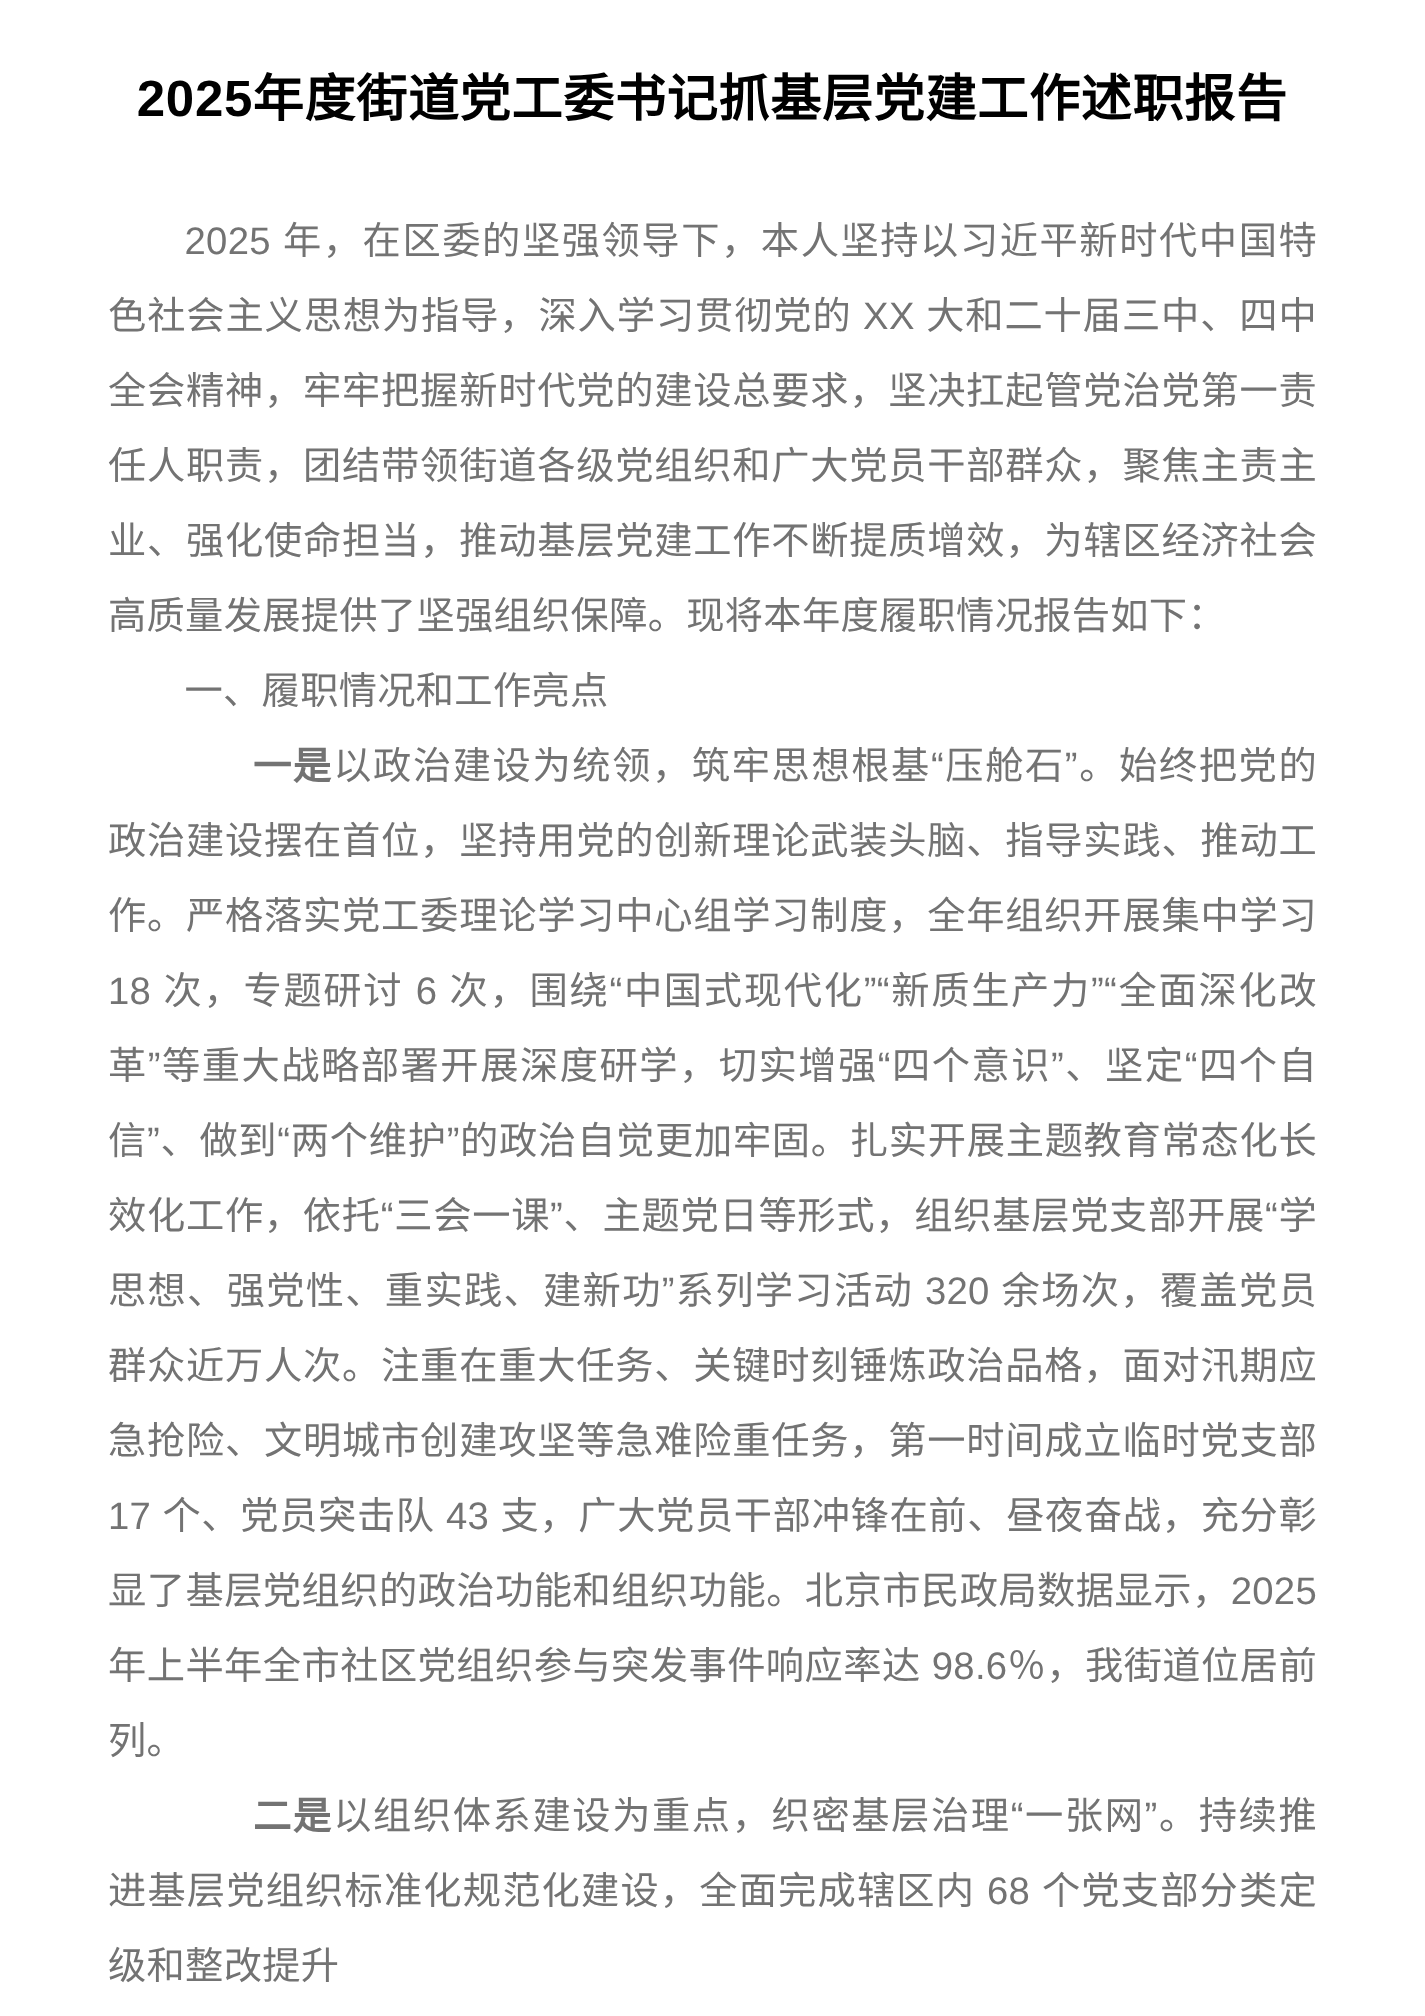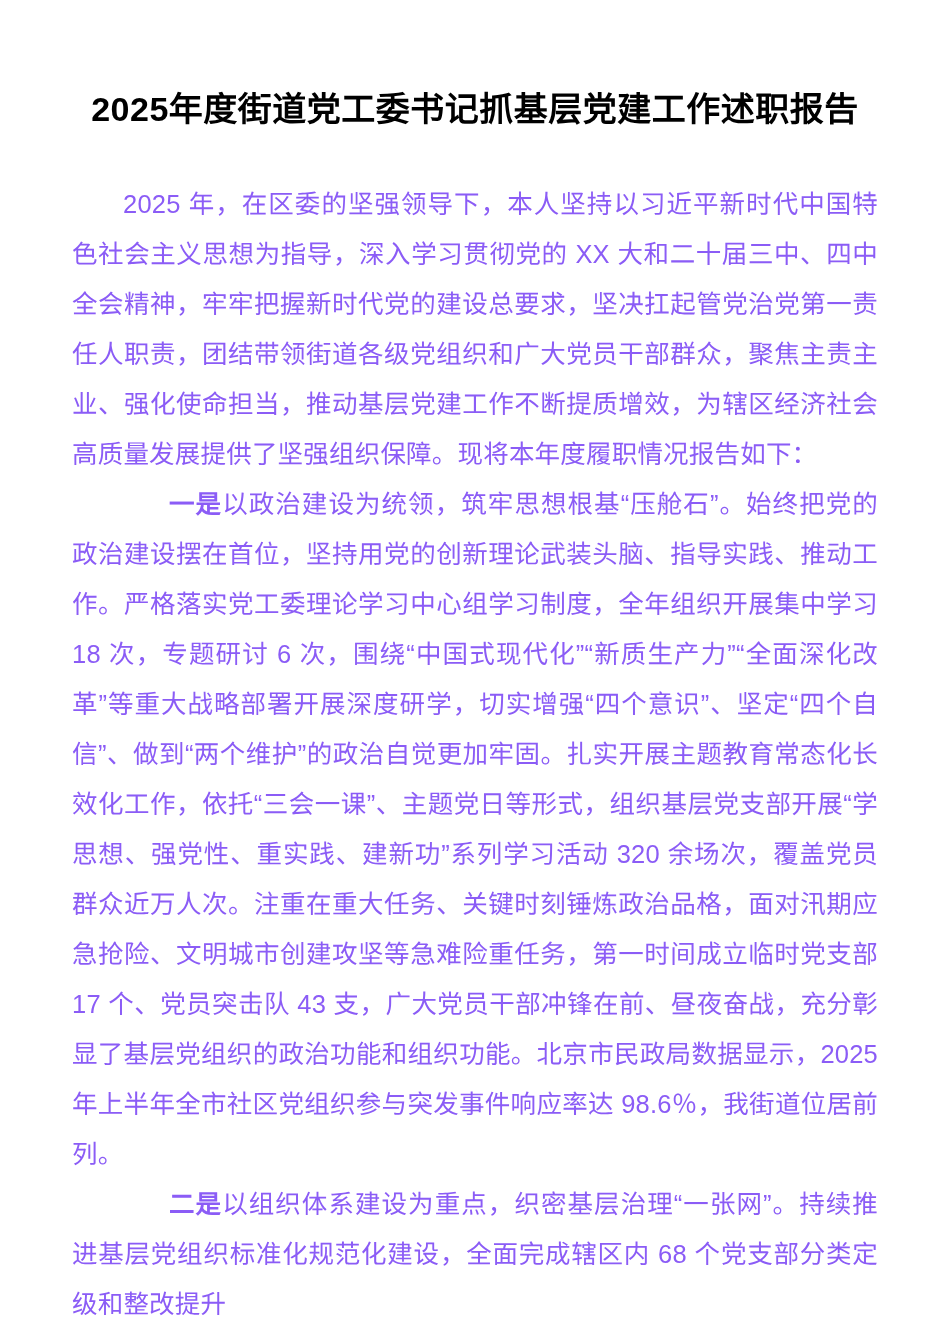--- a/index.html
+++ b/index.html
@@ -27,32 +27,32 @@
     top: 0;
     width: 806px;
   }
   .doc-title {
     font-size: 34px;
     font-weight: 700;
     line-height: 46px;
     letter-spacing: 0.5px;
     text-align: center;
     margin: 0;
-    padding-top: 86px;
+    padding-top: 43px;
     white-space: nowrap;
     color: #000;
   }
   .para {
     font-size: 25.5px;
     line-height: 50px;
     text-align: justify;
     text-justify: inter-ideograph;
     text-align-last: left;
     margin: 0;
-    color: #8b5cf6;
+    color: #737373;
     letter-spacing: 0.2px;
   }
   .para.indent {
     text-indent: 2em;
   }
   .para.first-body {
     margin-top: 47px;
   }
   .para.section-head {
     margin-top: 0;
@@ -66,20 +66,21 @@
 <body>
 
 <div id="page" style="background: rgb(255, 255, 255); color: rgb(0, 0, 0);">
 
   <div class="doc-body">
 
     <h1 class="doc-title">2025年度街道党工委书记抓基层党建工作述职报告</h1>
 
     <p class="para indent first-body"><span>2025 年，在区委的坚强领导下，本人坚持以习近平新时代中国特色社会主义思想为指导，深入学习贯彻党的 XX 大和二十届三中、四中全会精神，牢牢把握新时代党的建设总要求，坚决扛起管党治党第一责任人职责，团结带领街道各级党组织和广大党员干部群众，聚焦主责主业、强化使命担当，推动基层党建工作不断提质增效，为辖区经济社会高质量发展提供了坚强组织保障。现将本年度履职情况报告如下：</span></p>
 
+    <p class="para indent section-head"><span>一、履职情况和工作亮点</span></p>
 
     <p class="para indent"><span class="lead">一是</span><span>以政治建设为统领，筑牢思想根基“压舱石”。始终把党的政治建设摆在首位，坚持用党的创新理论武装头脑、指导实践、推动工作。严格落实党工委理论学习中心组学习制度，全年组织开展集中学习 18 次，专题研讨 6 次，围绕“中国式现代化”“新质生产力”“全面深化改革”等重大战略部署开展深度研学，切实增强“四个意识”、坚定“四个自信”、做到“两个维护”的政治自觉更加牢固。扎实开展主题教育常态化长效化工作，依托“三会一课”、主题党日等形式，组织基层党支部开展“学思想、强党性、重实践、建新功”系列学习活动 320 余场次，覆盖党员群众近万人次。注重在重大任务、关键时刻锤炼政治品格，面对汛期应急抢险、文明城市创建攻坚等急难险重任务，第一时间成立临时党支部 17 个、党员突击队 43 支，广大党员干部冲锋在前、昼夜奋战，充分彰显了基层党组织的政治功能和组织功能。北京市民政局数据显示，2025 年上半年全市社区党组织参与突发事件响应率达 98.6％，我街道位居前列。</span></p>
 
     <p class="para indent"><span class="lead">二是</span><span>以组织体系建设为重点，织密基层治理“一张网”。持续推进基层党组织标准化规范化建设，全面完成辖区内 68 个党支部分类定级和整改提升</span></p>
 
   </div>
 
 </div>
 
 </body></html>

